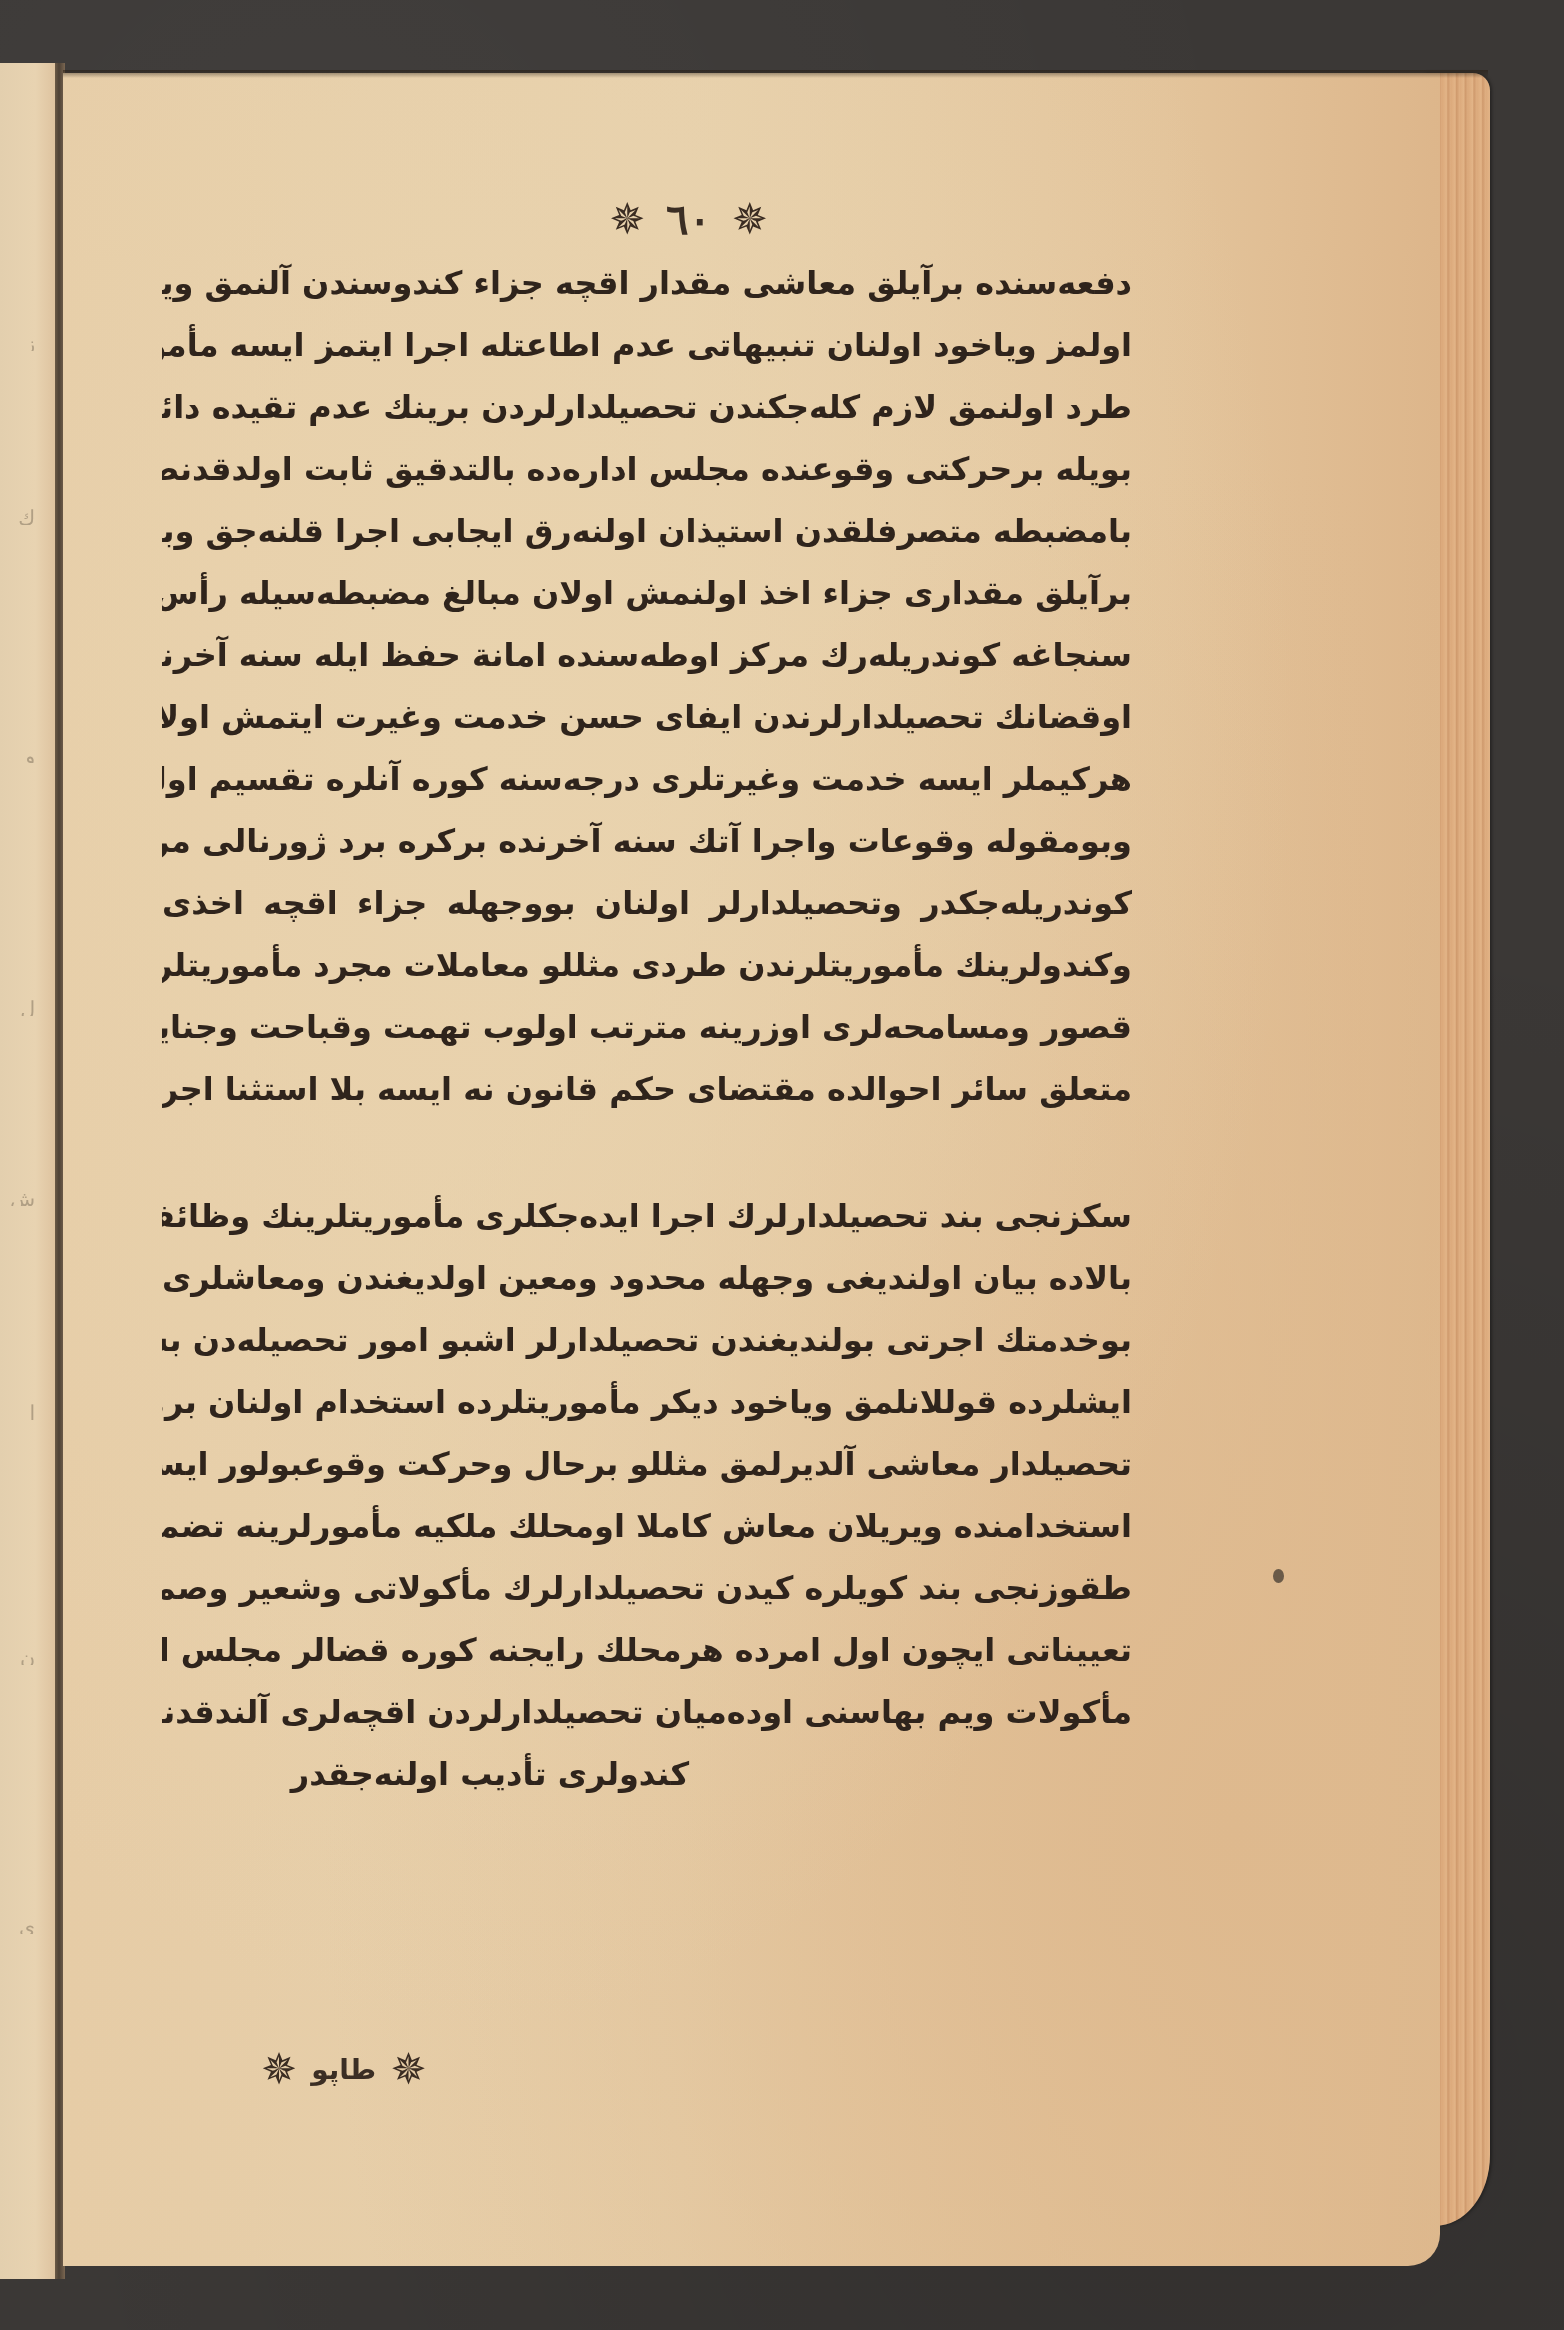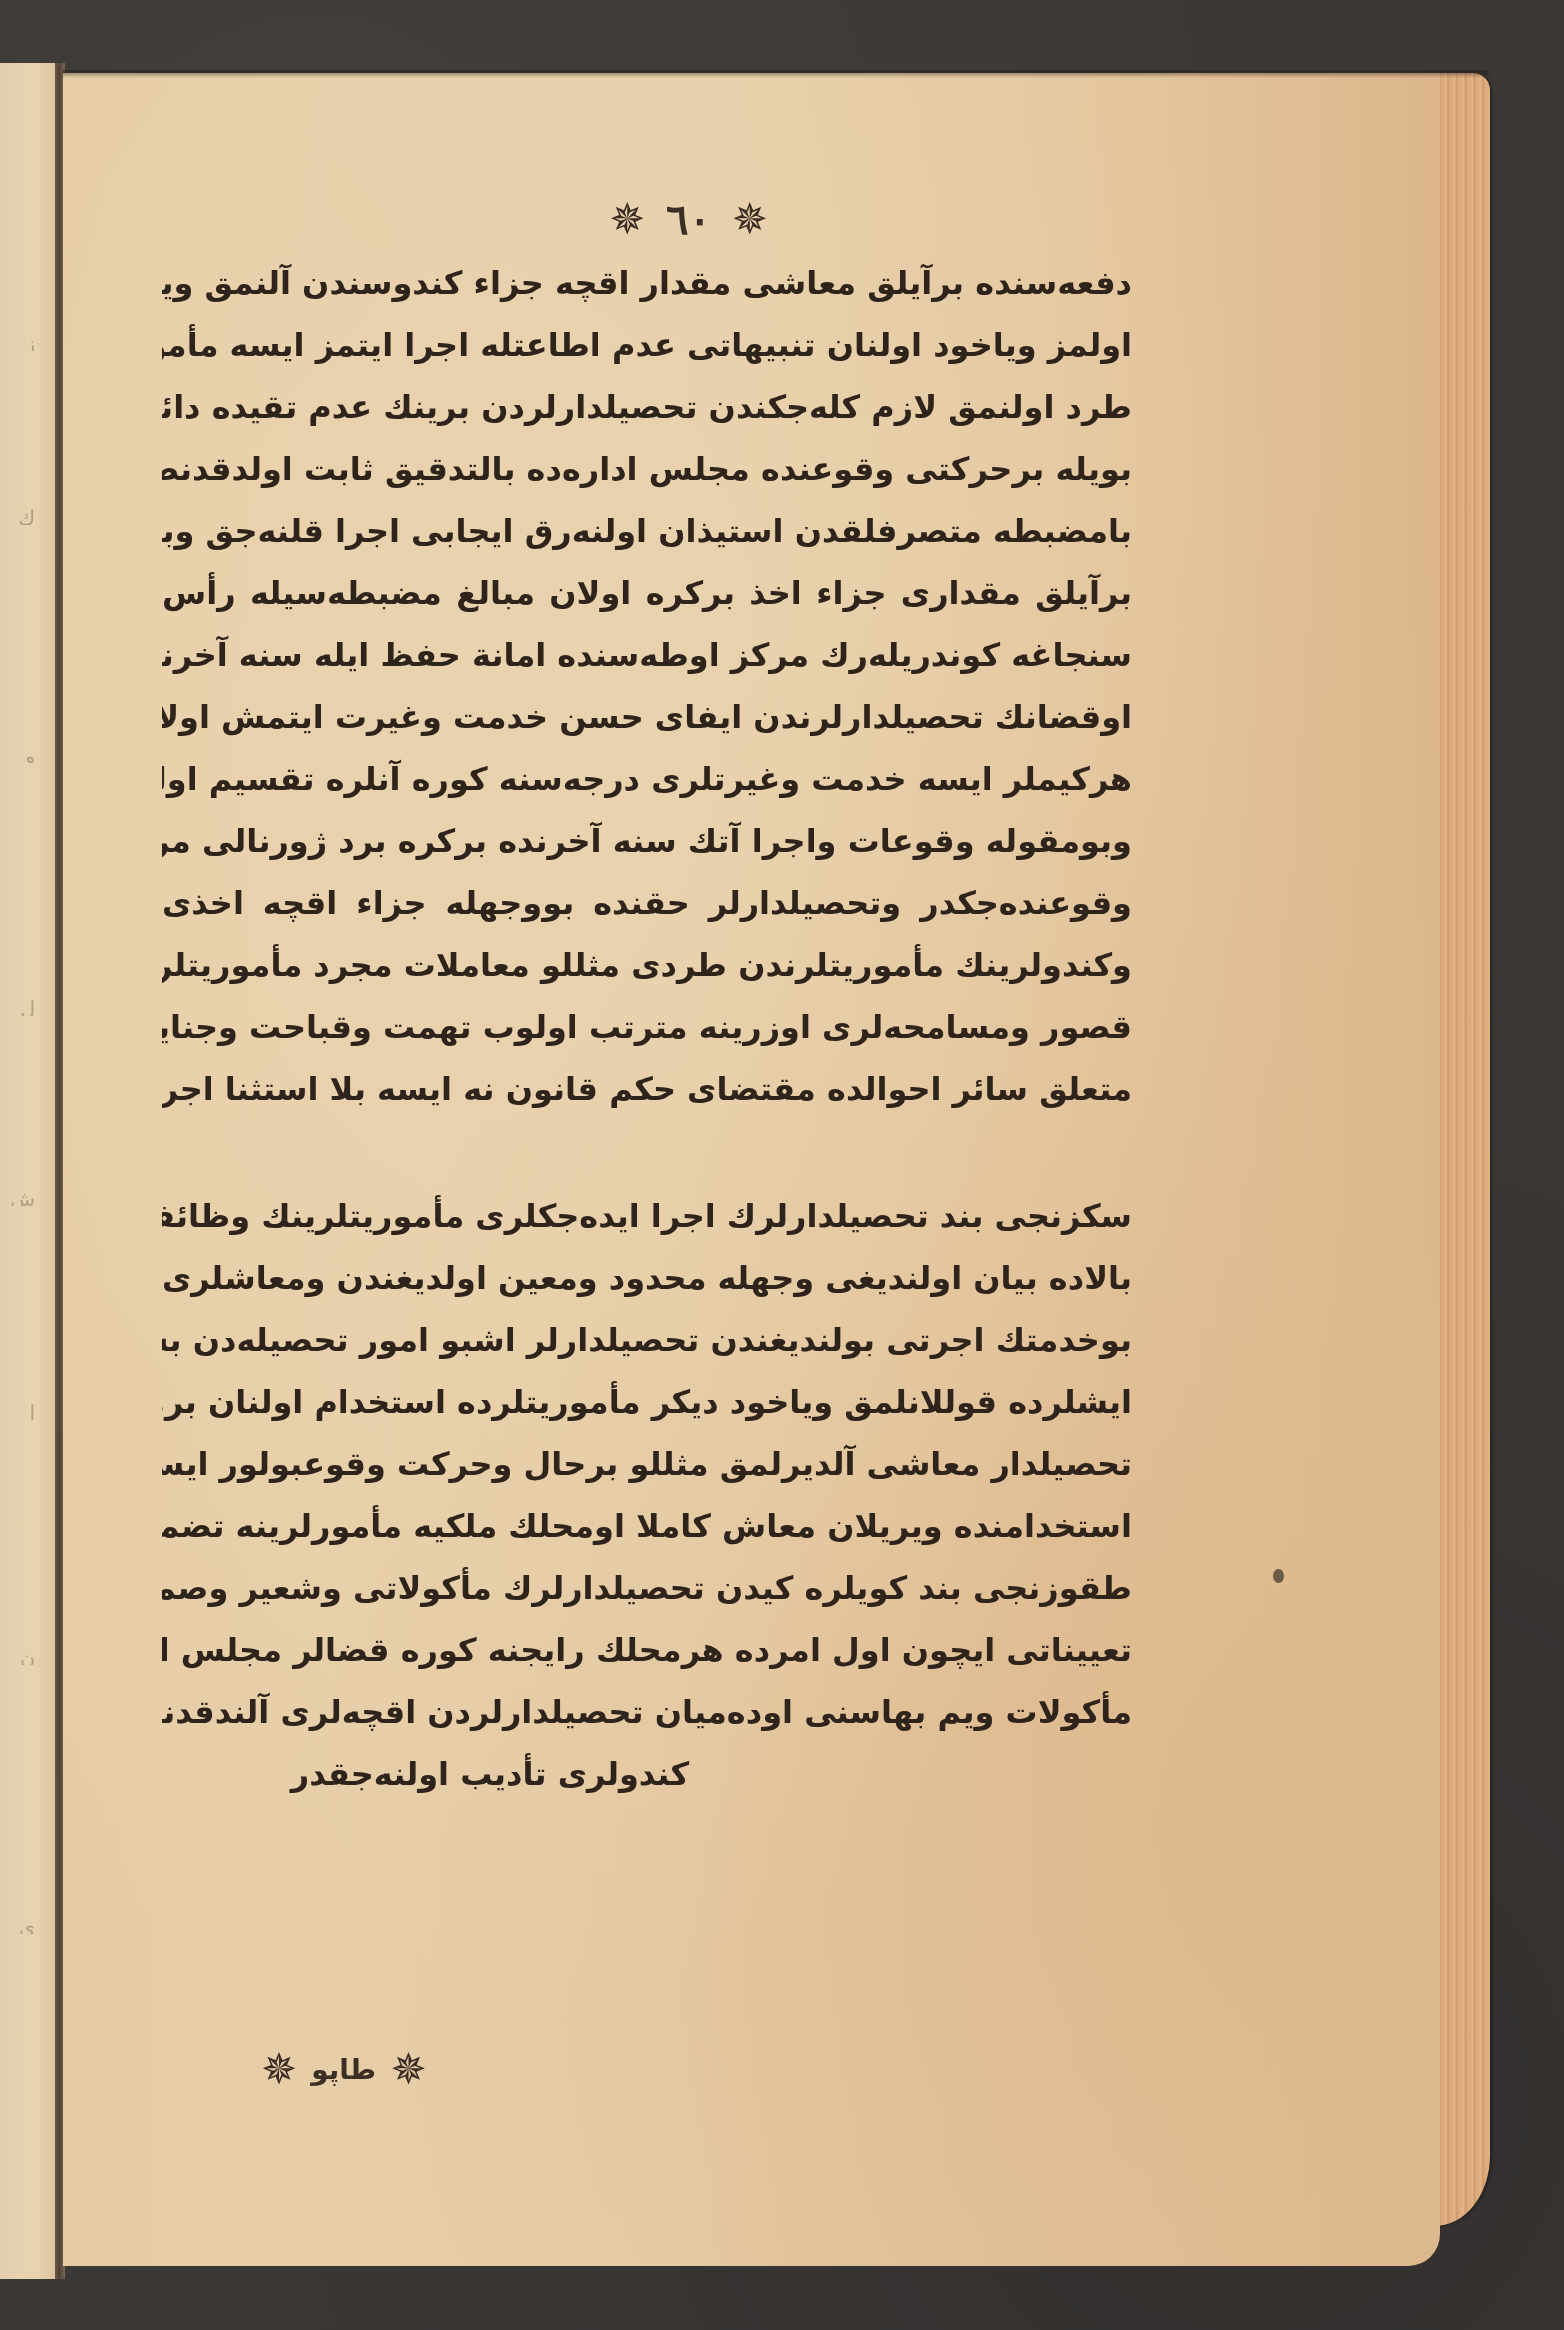--- a/index.html
+++ b/index.html
@@ -102,26 +102,26 @@
   <span class="ornament">✵</span>
 </div>
 
 <div class="text-block">
   <div>
     <div class="line">دفعه‌سنده برآیلق معاشی مقدار اقچه جزاء کندوسندن آلنمق وینه متنبه</div>
     <div class="line">اولمز ویاخود اولنان تنبیهاتی عدم اطاعتله اجرا ایتمز ایسه مأموریتندن</div>
     <div class="line">طرد اولنمق لازم کله‌جکندن تحصیلدارلردن برینك عدم تقیده دائر</div>
     <div class="line">بویله برحرکتی وقوعنده مجلس اداره‌ده بالتدقیق ثابت اولدقدنصکره</div>
     <div class="line">بامضبطه متصرفلقدن استیذان اولنه‌رق ایجابی اجرا قلنه‌جق وبومقوله‌لردن</div>
-    <div class="line">برآیلق مقداری جزاء اخذ برکره اولان مبالغ مضبطه‌سیله رأس</div>
+    <div class="line">برآیلق مقداری جزاء اخذ اولنمش اولان مبالغ مضبطه‌سیله رأس</div>
     <div class="line">سنجاغه کوندریله‌رك مرکز اوطه‌سنده امانة حفظ ایله سنه آخرنده</div>
     <div class="line">اوقضانك تحصیلدارلرندن ایفای حسن خدمت وغیرت ایتمش اولان</div>
     <div class="line">هرکیملر ایسه خدمت وغیرتلری درجه‌سنه کوره آنلره تقسیم اولنه‌جق</div>
     <div class="line">وبومقوله وقوعات واجرا آتك سنه آخرنده برکره برد ژورنالی مرکز ولایته</div>
-    <div class="line">وقوعنده‌جکدر وتحصیلدارلر حقنده بووجهله جزاء اقچه اخذی</div>
+    <div class="line">کوندریله‌جکدر وتحصیلدارلر اولنان بووجهله جزاء اقچه اخذی</div>
     <div class="line">وکندولرینك مأموریتلرندن طردی مثللو معاملات مجرد مأموریتلرنده</div>
     <div class="line">قصور ومسامحه‌لری اوزرینه مترتب اولوب تهمت وقباحت وجنایته</div>
     <div class="line">متعلق سائر احوالده مقتضای حکم قانون نه ایسه بلا استثنا اجرا قلنه‌جقدر</div>
   </div>
   <div class="para-gap"></div>
   <div>
     <div class="line">سکزنجی بند   تحصیلدارلرك اجرا ایده‌جکلری مأموریتلرینك وظائفی</div>
     <div class="line">بالاده بیان اولندیغی وجهله محدود ومعین اولدیغندن ومعاشلری دخی</div>
     <div class="line">بوخدمتك اجرتی بولندیغندن تحصیلدارلر اشبو امور تحصیله‌دن بشقه</div>
     <div class="line">ایشلرده قوللانلمق ویاخود دیکر مأموریتلرده استخدام اولنان برمأموره</div>

